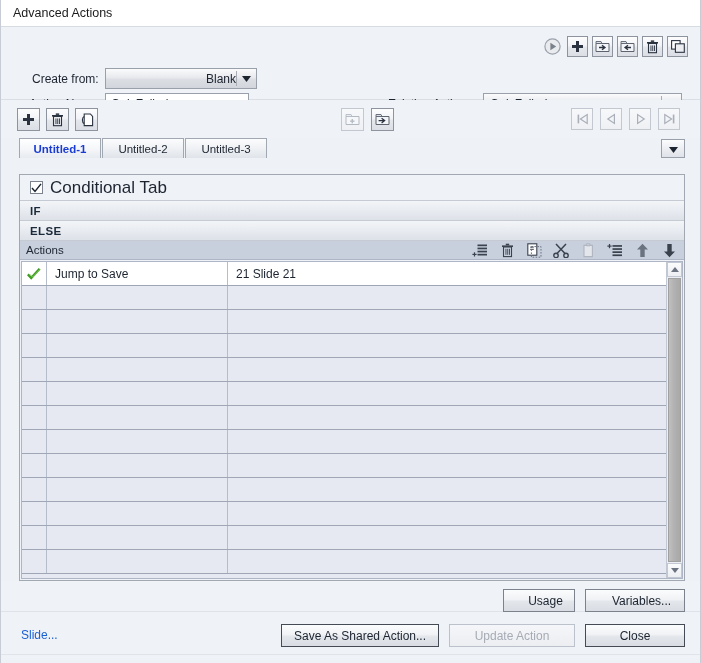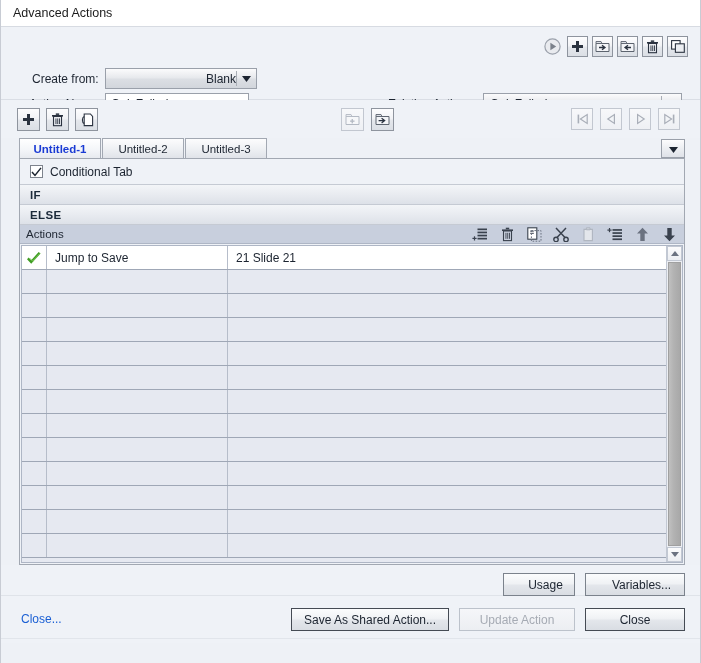--- a/index.html
+++ b/index.html
@@ -165,21 +165,21 @@
     top: 8px;
     display: flex;
     gap: 7px;
   }
   #tab-nav-icons .iconbtn { width: 22px; height: 22px; }
 
   
   #tabstrip {
     position: relative;
     height: 20px;
-    margin: 0 15px 0 18px;
+    margin: 0 15px 16px 18px;
     display: flex;
     align-items: center;
   }
   .tab {
     box-sizing: border-box;
     height: 20px;
     min-width: 82px;
     padding: 0 10px;
     border: 1px solid #a2a8b2;
     border-bottom: none;
@@ -234,21 +234,21 @@
     height: 13px;
     box-sizing: border-box;
     border: 1px solid #7d838d;
     background: #ffffff;
     display: flex;
     align-items: center;
     justify-content: center;
     margin-right: 7px;
     cursor: default;
   }
-  #conditional-row .cb-label { font-size: 12px; color: #1c2430; }
+  #conditional-row .cb-label { font-size: 17px; color: #1c2430; }
 
   .cond-bar {
     height: 20px;
     box-sizing: border-box;
     background: linear-gradient(to bottom, #f3f5f8 0%, #e8ebf0 52%, #dde1e8 100%);
     border-bottom: 1px solid #c5cad3;
     display: flex;
     align-items: center;
     padding-left: 10px;
     font-size: 11.5px;
@@ -419,21 +419,21 @@
   #footer-row1 .btn.wide { width: 100px; }
 
   #footer-row2 {
     position: absolute;
     right: 15px;
     top: 43px;
     display: flex;
     gap: 10px;
   }
   #footer-row2 .btn.shared { width: 158px; }
-  #footer-row2 .btn.update { width: 116px; }
+  #footer-row2 .btn.update { width: 126px; }
   #footer-row2 .btn.close  { width: 100px; }
 
   #help-link {
     position: absolute;
     left: 20px;
     top: 47px;
     font-size: 12px;
     color: #1a5fd4;
     cursor: default;
   }
@@ -825,21 +825,21 @@
 
     <div id="footer-row1">
       <div class="btn">
         <span>Usage</span>
       </div>
       <div class="btn wide">
         <span>Variables...</span>
       </div>
     </div>
 
-    <a id="help-link">Close...</a>
+    <a id="help-link">Slide...</a>
 
     <div id="footer-row2">
       <div class="btn shared strong">
         <span>Save As Shared Action...</span>
       </div>
       <div class="btn update disabled">
         <span>Update Action</span>
       </div>
       <div class="btn close strong">
         <span>Close</span>

